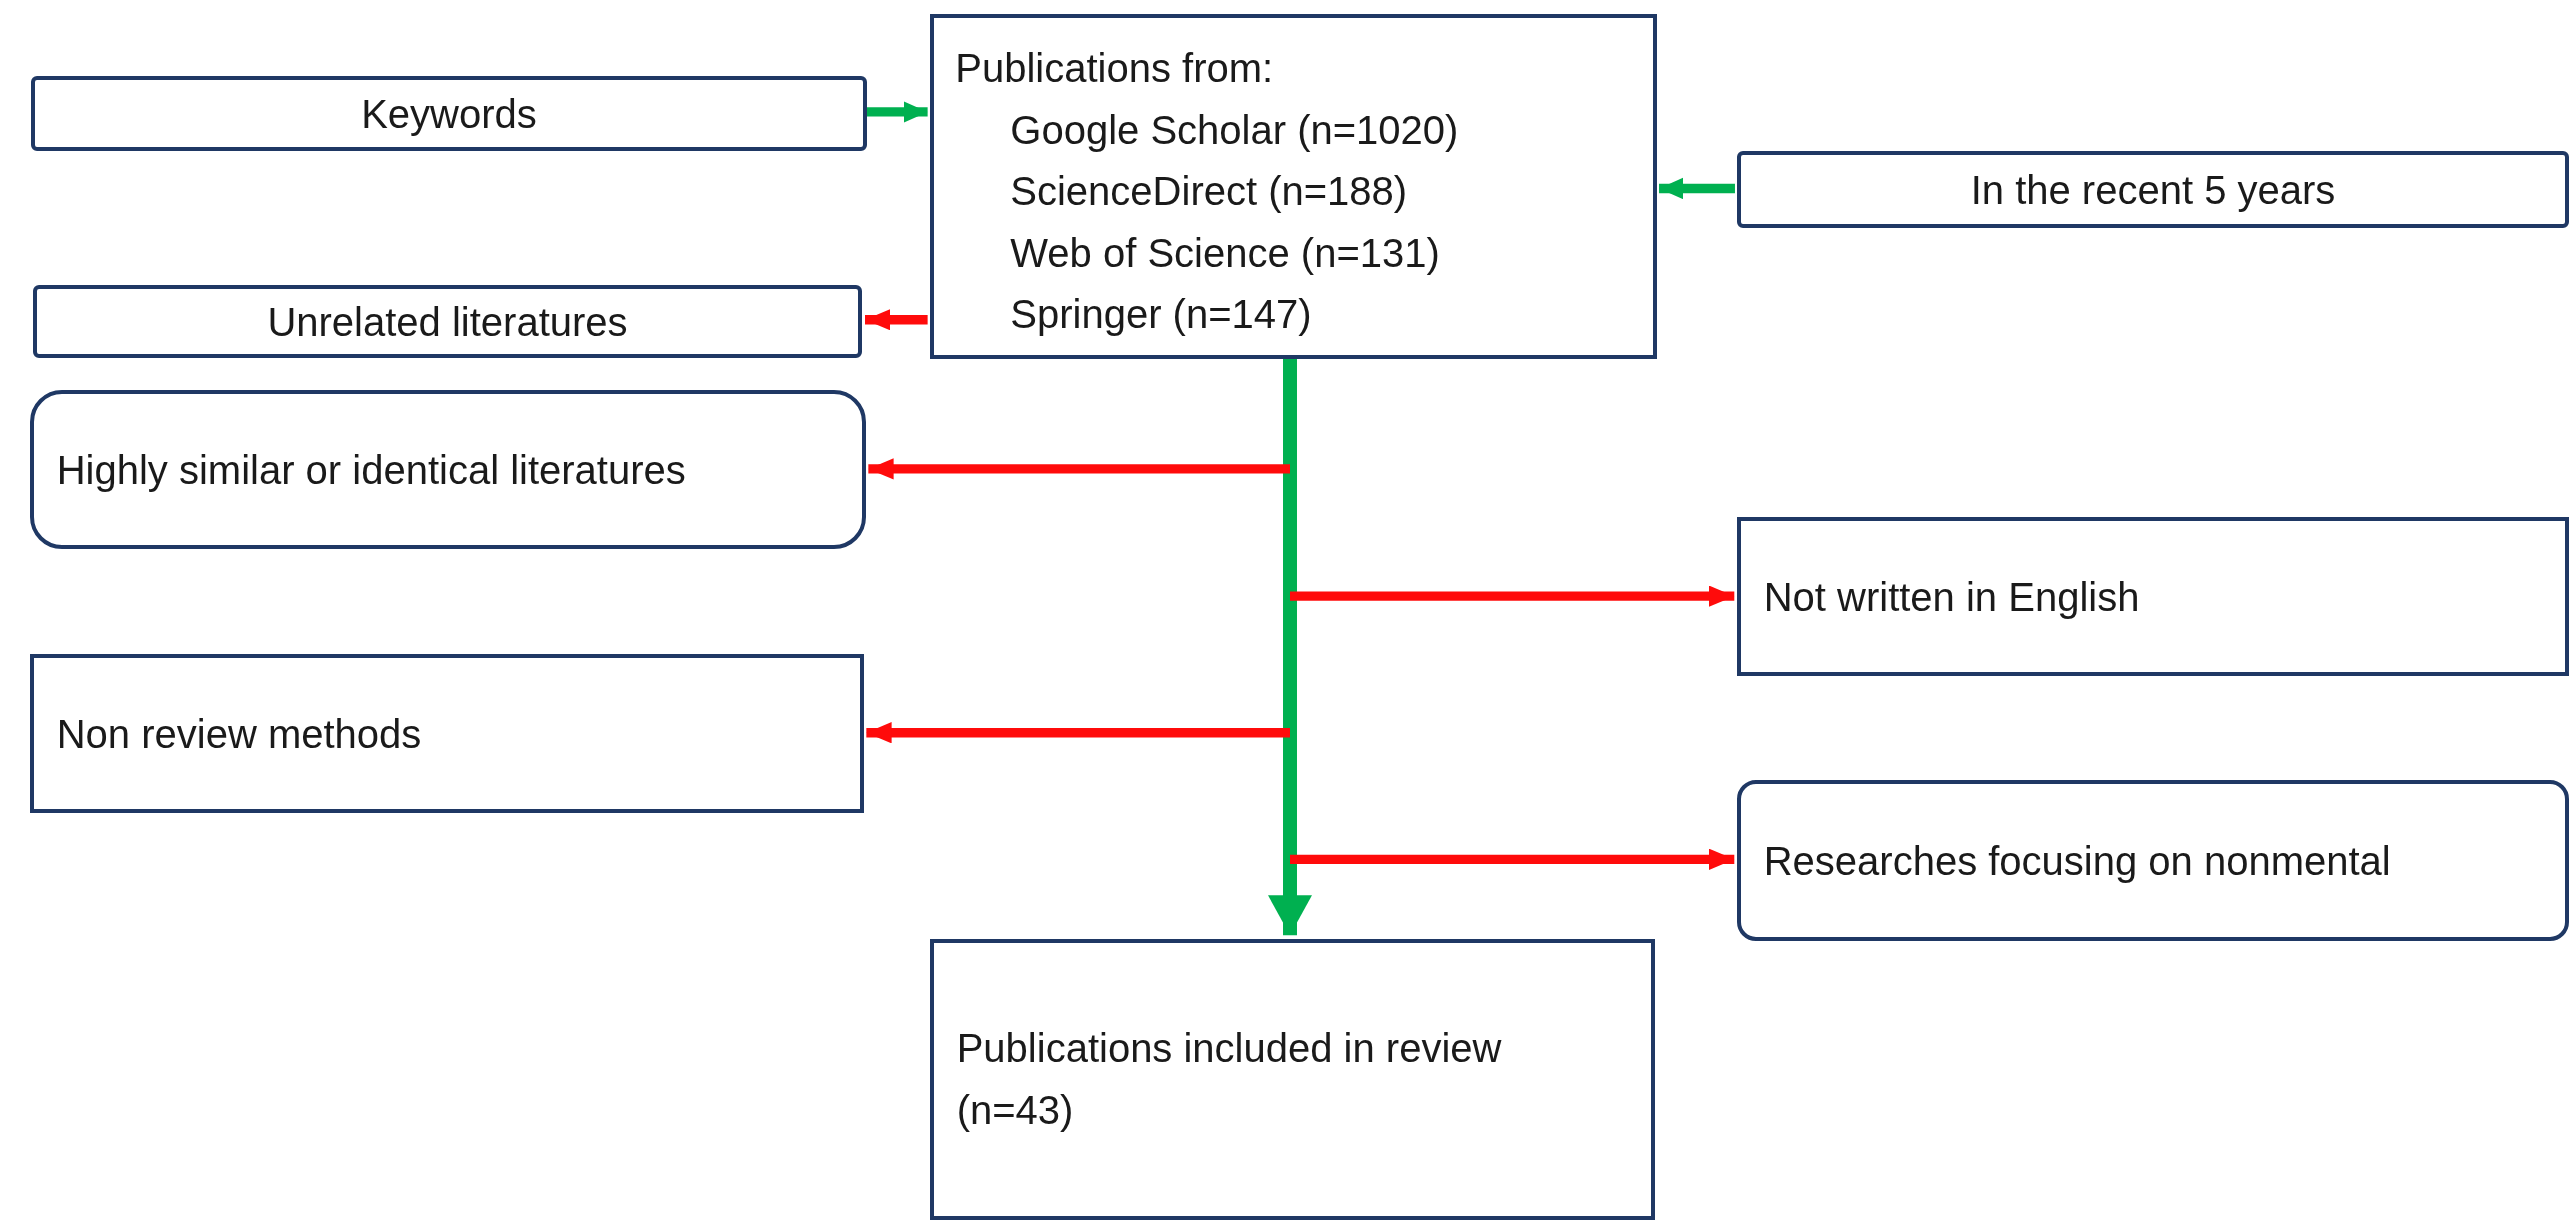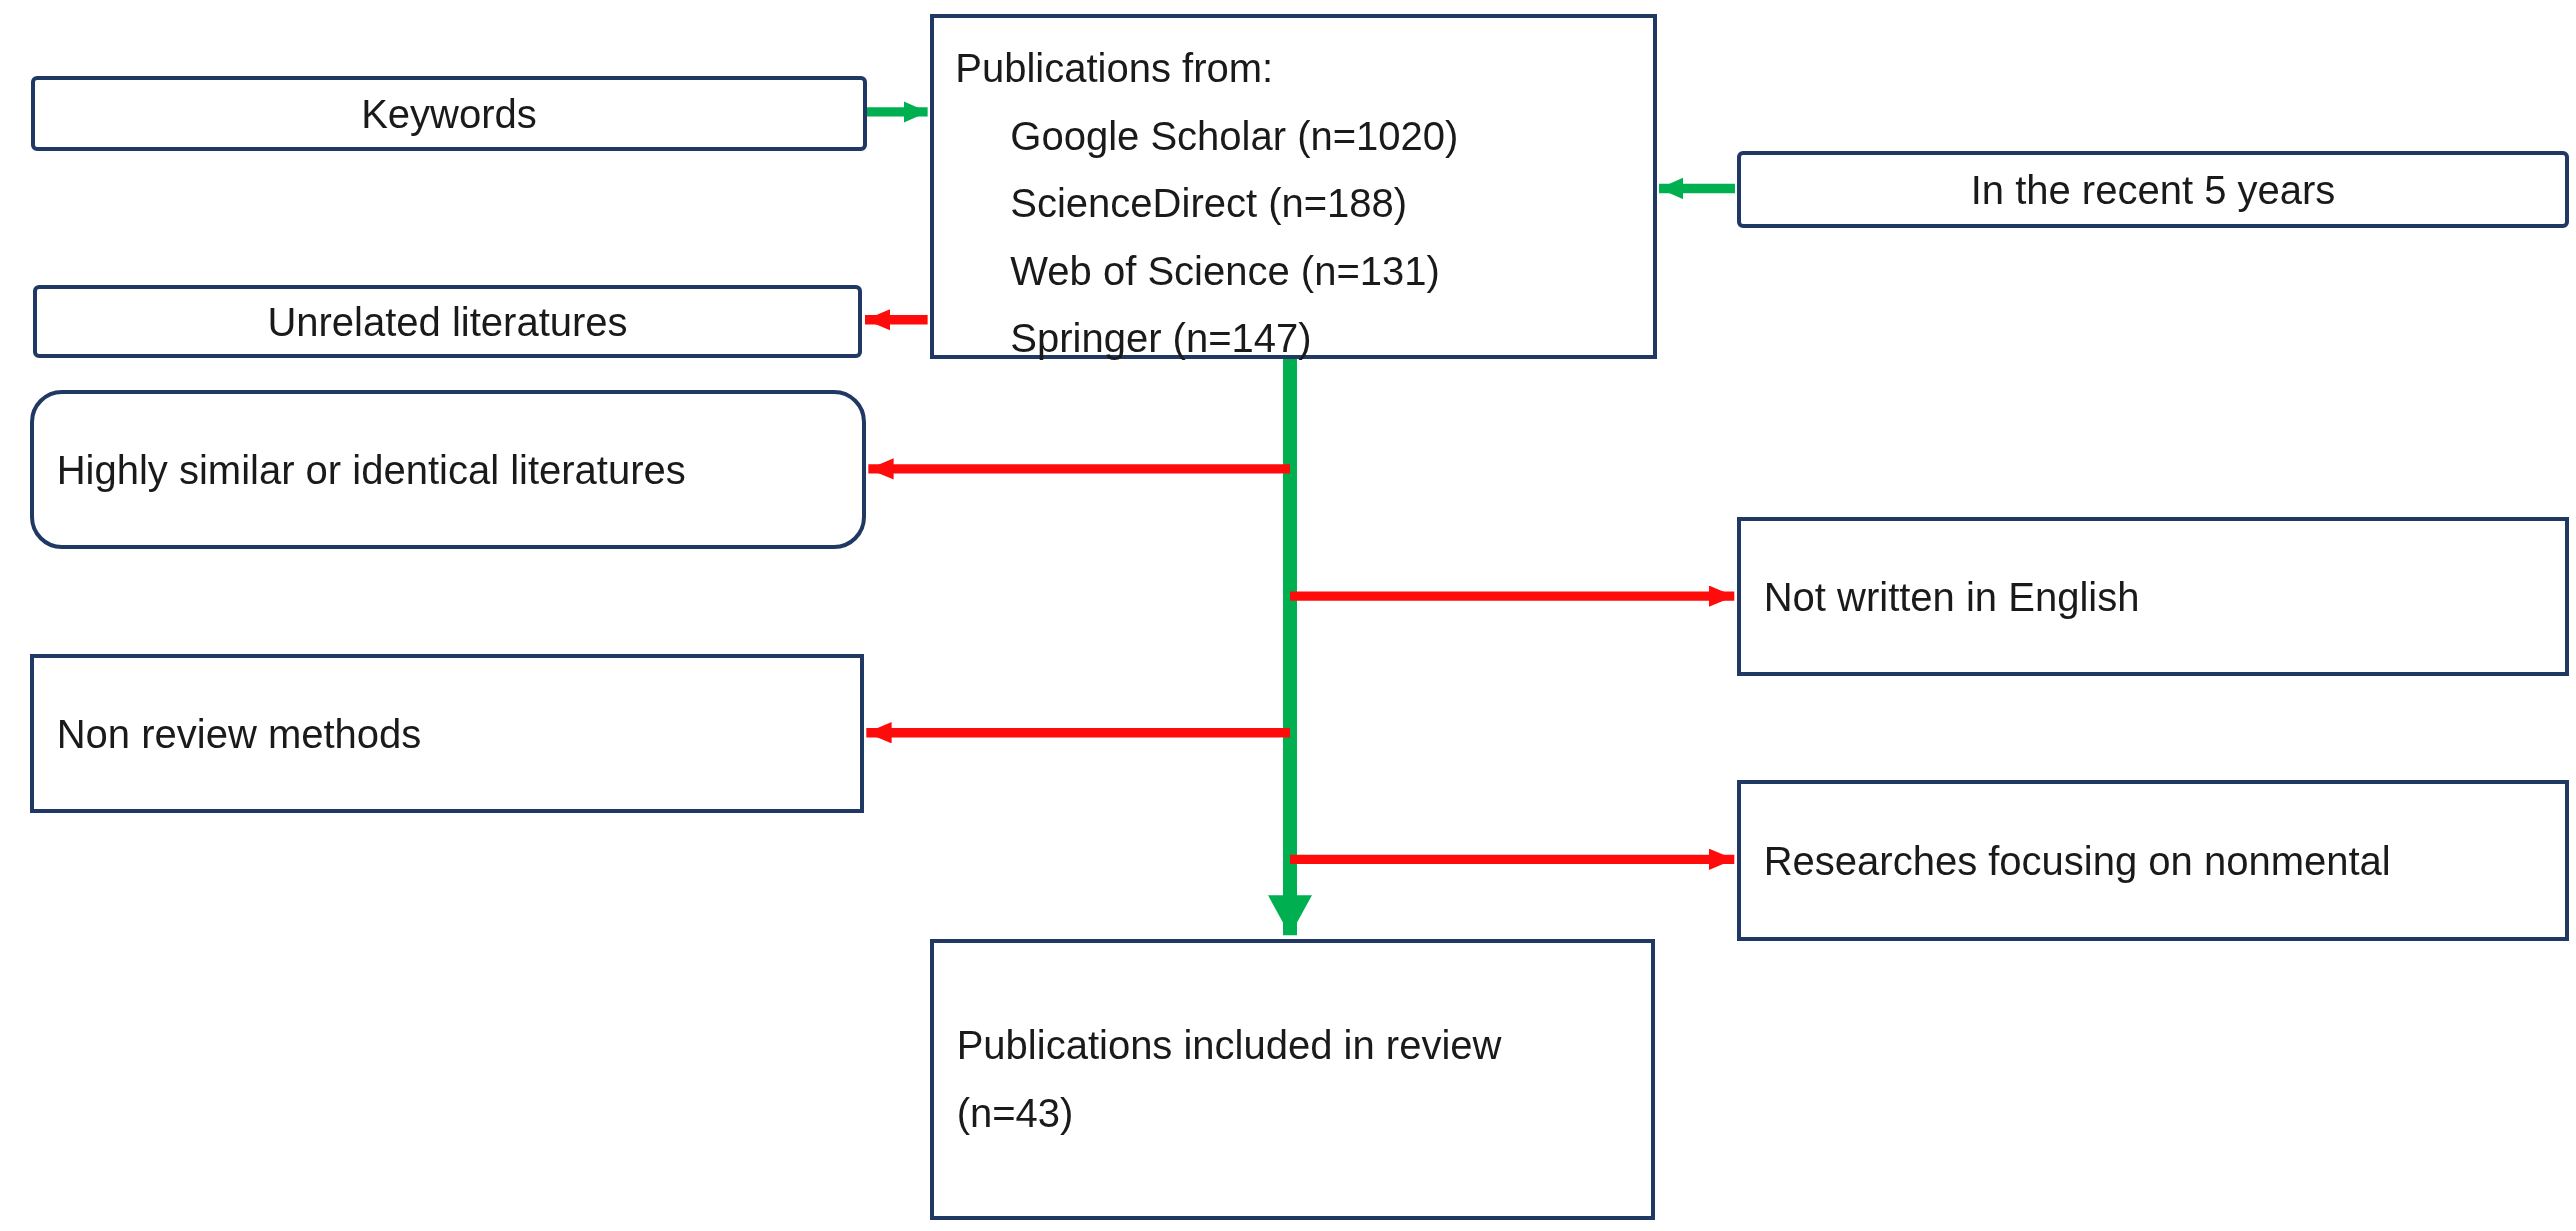--- a/index.html
+++ b/index.html
@@ -35,21 +35,20 @@
   .edge-red   { stroke: var(--red); }
   .head-green { fill: var(--green); }
   .head-red   { fill: var(--red); }
   .box {
     position: absolute;
     border: 4px solid var(--border);
     background: var(--background);
     display: flex;
     flex-direction: column;
     justify-content: center;
-    gap: 6px;
   }
   .box.center-text {
     align-items: center;
     text-align: center;
     border-radius: 6px;
   }
   .box.left-text {
     align-items: flex-start;
     padding-left: 22.7px;
     padding-right: 13.3px;
@@ -64,21 +63,21 @@
   .included-box { line-height: 1.54; }
 
   
   .b-keywords   { left: 31px;   top: 76px;  width: 836px; height: 75px; }
   .b-sources    { left: 930px; top: 14px;   width: 727px; height: 345px; }
   .b-recent     { left: 1737px; top: 151px;  width: 832px; height: 77px; }
   .b-unrelated  { left: 33px;   top: 285px;  width: 829px; height: 73px; }
   .b-similar    { left: 30px;   top: 390px;  width: 836px; height: 159px; border-radius: 32px; }
   .b-notenglish { left: 1737px; top: 517px;  width: 832px; height: 159px; }
   .b-nonaxial   { left: 30px;   top: 654px;  width: 834px; height: 159px; }
-  .b-nonmental  { left: 1737px; top: 780px; width: 832px; height: 161px; }
+  .b-nonmental  { left: 1737px; top: 780px; width: 832px; height: 161px; border-radius: 19px; }
   .b-included   { left: 930px; top: 939px; width: 725px; height: 281px; }
 </style>
 </head>
 <body>
 
 <div class="canvas">
 
   <svg class="arrow-layer" viewBox="0 0 3866 1848">
     <defs>
       <marker id="head-red" markerUnits="userSpaceOnUse" markerWidth="40" markerHeight="34" refX="38" refY="16" orient="auto">

